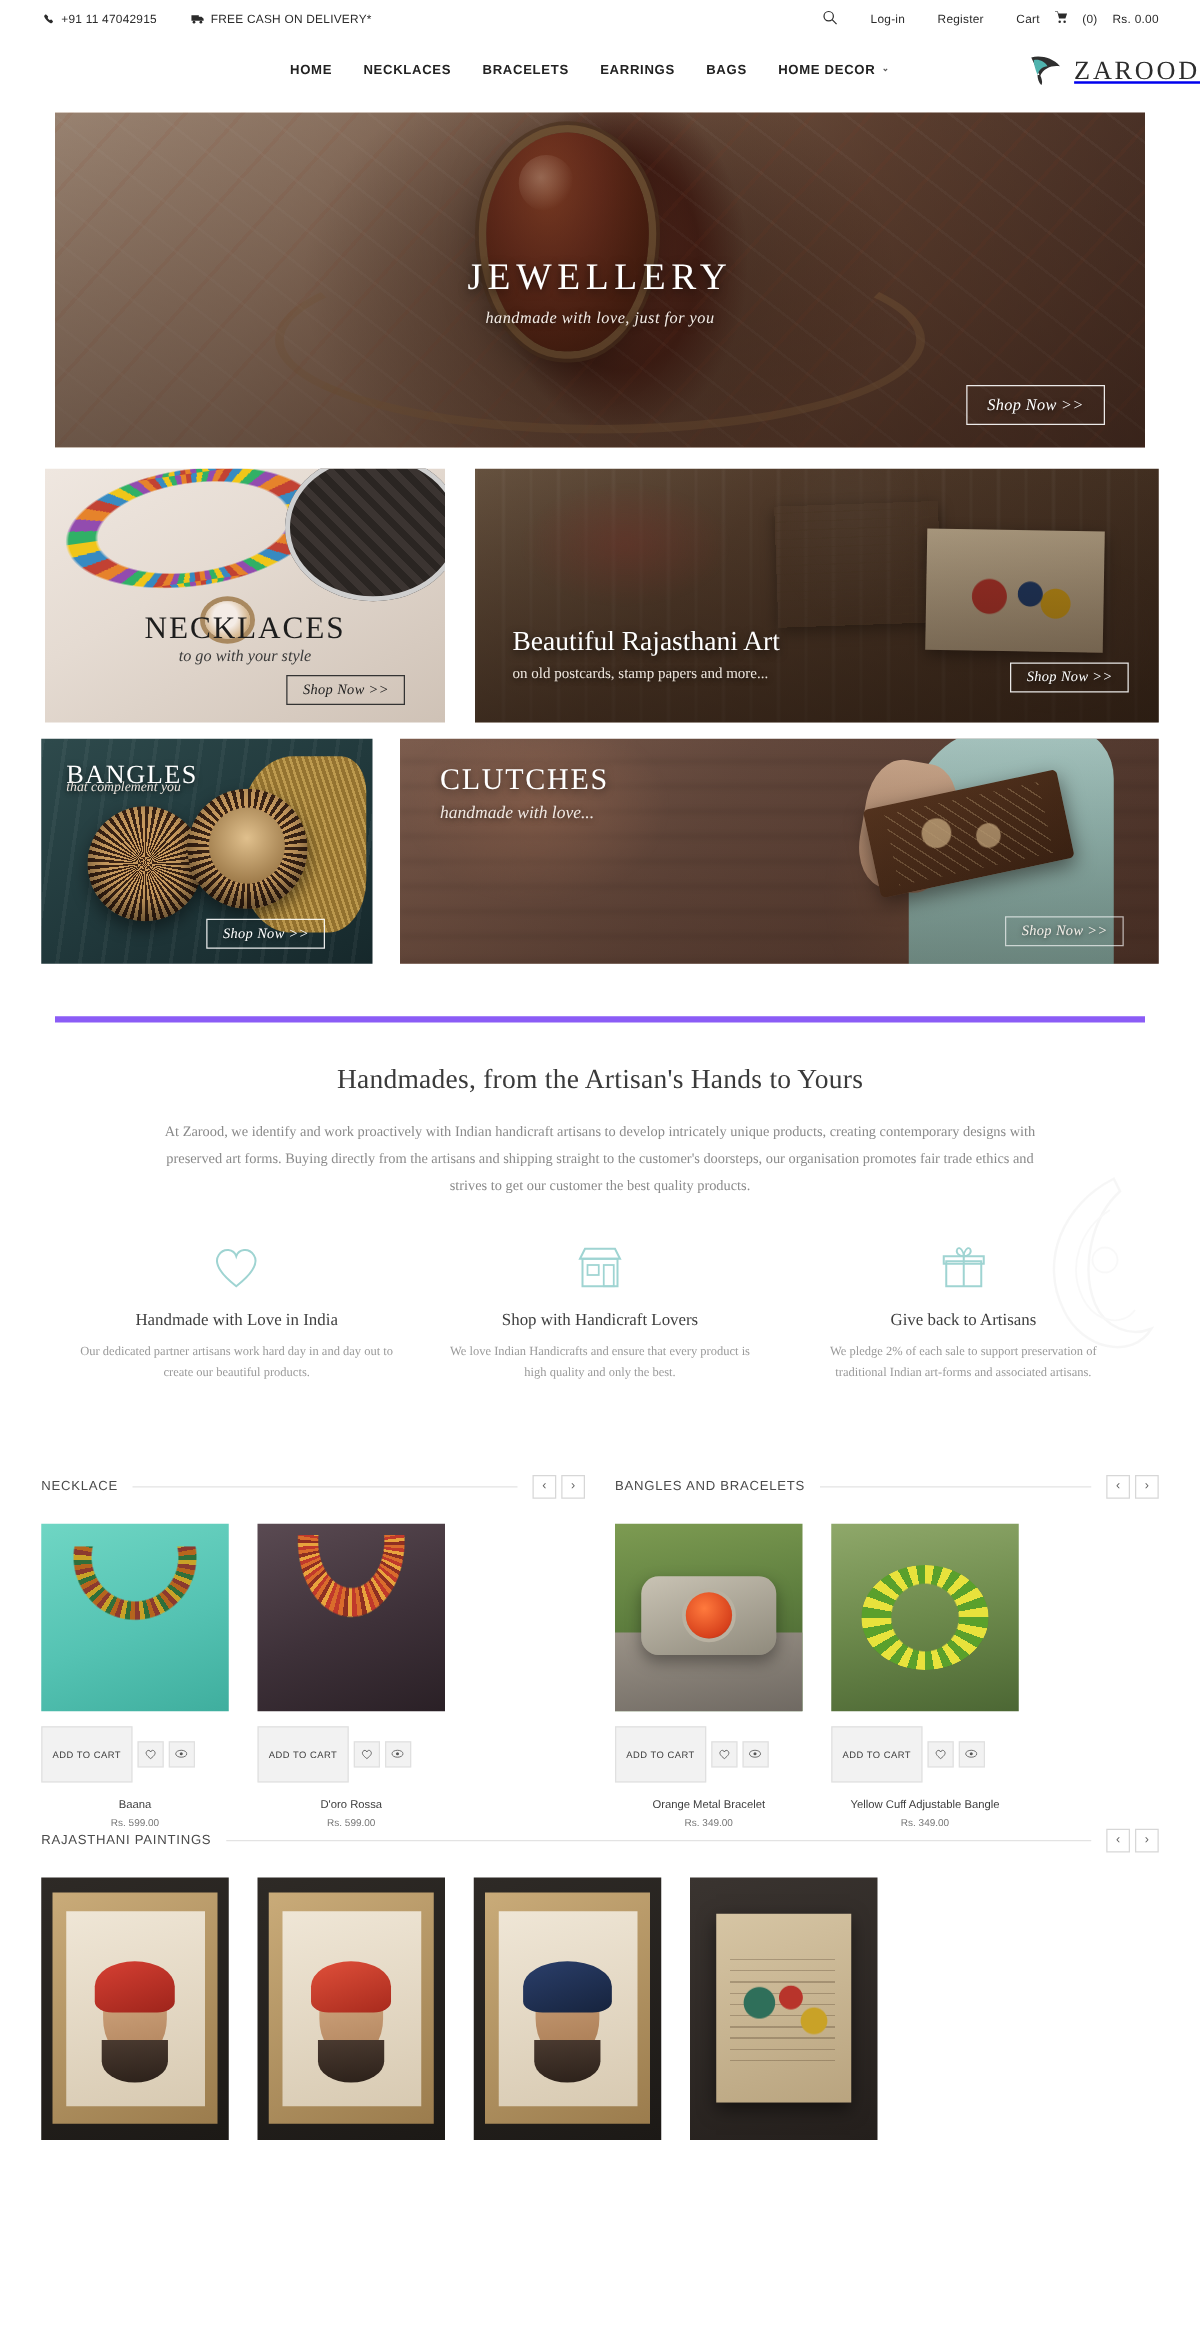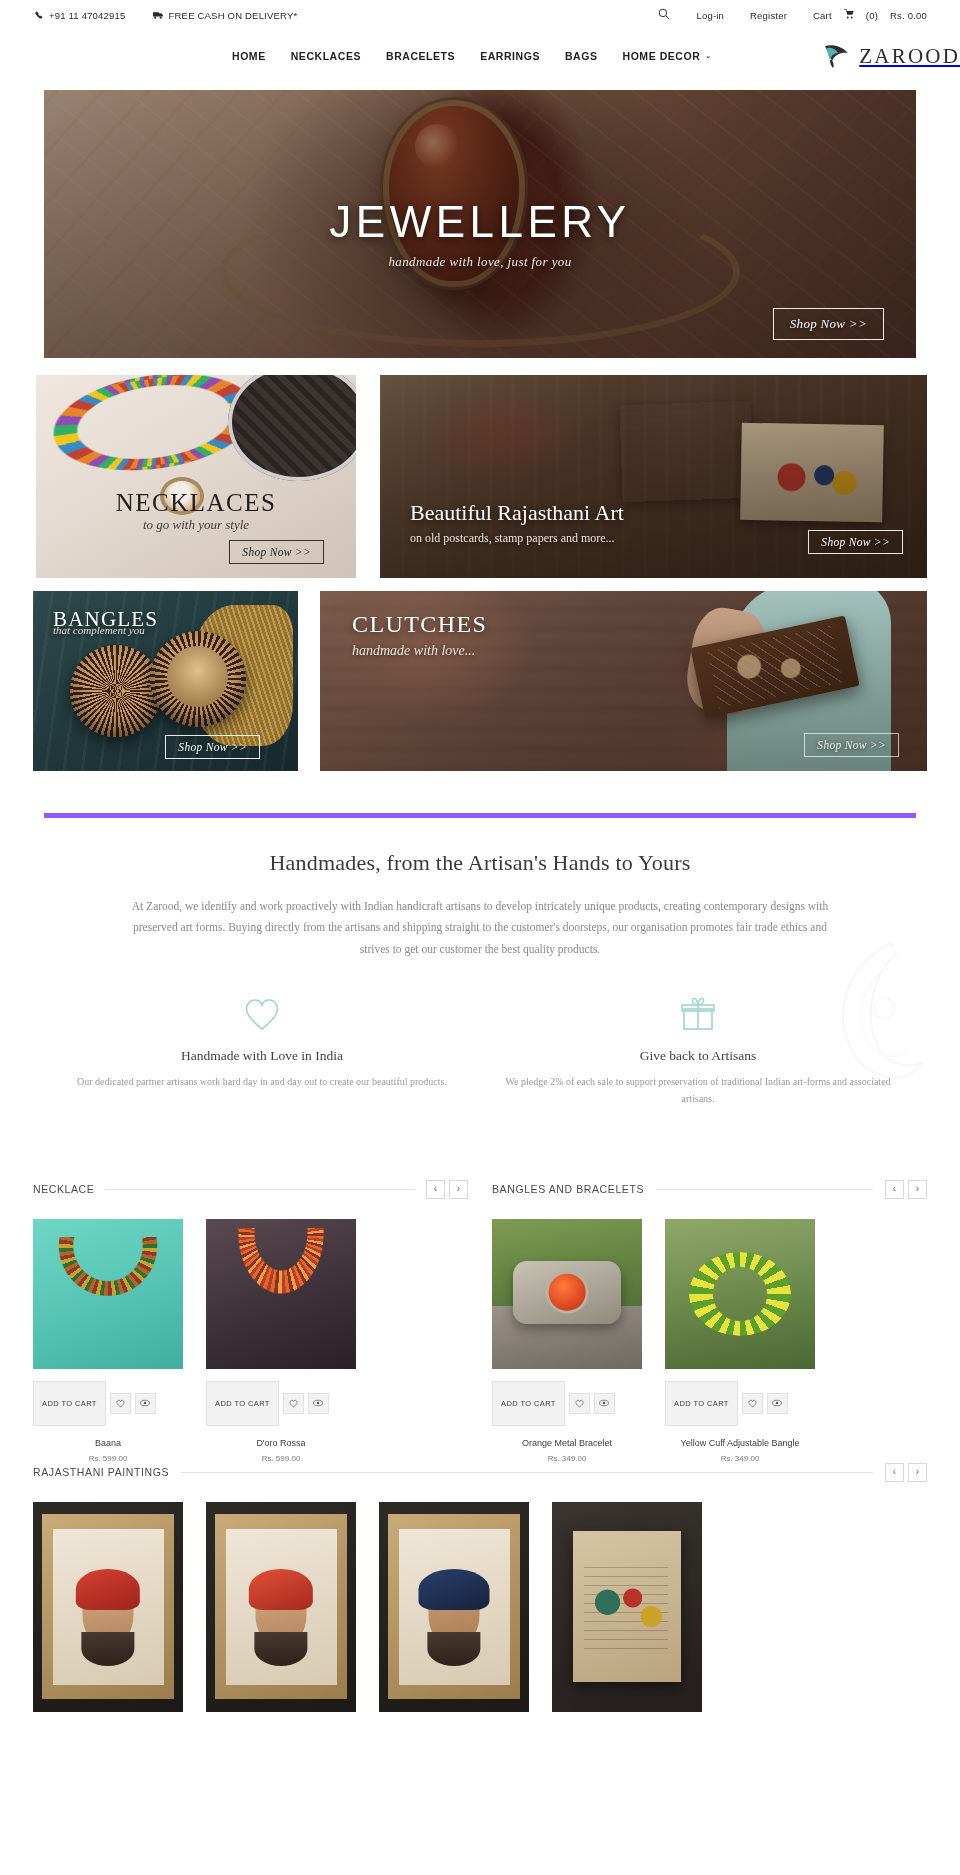--- a/index.html
+++ b/index.html
@@ -58,21 +58,21 @@
   .hero-stone::after{ content:""; position:absolute; left:20%; top:10%; width:34%; height:26%;
     border-radius:50%; background:radial-gradient(ellipse at 40% 40%, rgba(255,210,180,.55), rgba(255,200,170,0) 70%); }
   .hero-band {
     position:absolute; left:50%; top:40%; width:520px; height:150px; transform:translateX(-50%);
     border:7px solid rgba(168,128,82,.45); border-radius:50%;
     border-top-color:transparent; border-left-color:rgba(168,128,82,.30);
   }
   .hero-shade { position:absolute; inset:0; background:linear-gradient(180deg, rgba(40,22,15,.30) 0%, rgba(45,25,16,.46) 55%, rgba(40,22,14,.56) 100%); }
   .hero-inner { position:absolute; inset:0; display:flex; flex-direction:column; align-items:center; justify-content:center; }
   .hero-title {
-    font-family:Liberation Sans, sans-serif; font-size:44px; letter-spacing:4.5px;
+    font-family:Liberation Serif, serif; font-size:30px; letter-spacing:4.5px;
     color:#fff; text-shadow:0 2px 8px rgba(0,0,0,.65); margin-top:18px;
   }
   .hero-sub {
     font-family:"Liberation Serif", serif; font-style:italic; font-size:13px;
     color:#f3ece6; letter-spacing:.4px; margin-top:7px; text-shadow:0 1px 5px rgba(0,0,0,.6);
   }
   .shop-btn {
     font-family:"Liberation Serif", serif; font-style:italic; color:#fff;
     border:1px solid rgba(255,255,255,.9); background:transparent;
     font-size:13px; padding:7px 16px; letter-spacing:.3px; cursor:pointer; white-space:nowrap;
@@ -446,20 +446,32 @@
           <svg width="40" height="36" viewBox="0 0 40 36">
             <path d="M20 33 C6 22, 2 14, 6 8 C10 2, 18 3, 20 9 C22 3, 30 2, 34 8 C38 14, 34 22, 20 33 Z" fill="none" stroke="#9fd4d2" stroke-width="1.6"></path>
           </svg>
         </div>
         <h3>Handmade with Love in India</h3>
         <p>Our dedicated partner artisans work hard day in and day out to create our beautiful products.</p>
       </div>
       <div class="feat">
         <div class="feat-ico">
           <svg width="40" height="36" viewBox="0 0 40 36">
+            <path d="M4 11 L8 3 H32 L36 11 Z" fill="none" stroke="#9fd4d2" stroke-width="1.6"></path>
+            <rect x="6" y="11" width="28" height="22" fill="none" stroke="#9fd4d2" stroke-width="1.6"></rect>
+            <rect x="10" y="16" width="9" height="8" fill="none" stroke="#9fd4d2" stroke-width="1.4"></rect>
+            <rect x="23" y="16" width="8" height="17" fill="none" stroke="#9fd4d2" stroke-width="1.4"></rect>
+          </svg>
+        </div>
+        <h3>Shop with Handicraft Lovers</h3>
+        <p>We love Indian Handicrafts and ensure that every product is high quality and only the best.</p>
+      </div>
+      <div class="feat">
+        <div class="feat-ico">
+          <svg width="40" height="36" viewBox="0 0 40 36">
             <rect x="6" y="13" width="28" height="20" fill="none" stroke="#9fd4d2" stroke-width="1.6"></rect>
             <rect x="4" y="9" width="32" height="6" fill="none" stroke="#9fd4d2" stroke-width="1.6"></rect>
             <line x1="20" y1="9" x2="20" y2="33" stroke="#9fd4d2" stroke-width="1.6"></line>
             <path d="M20 9 C16 9, 13 6, 15 3 C17 1, 20 5, 20 9 Z" fill="none" stroke="#9fd4d2" stroke-width="1.4"></path>
             <path d="M20 9 C24 9, 27 6, 25 3 C23 1, 20 5, 20 9 Z" fill="none" stroke="#9fd4d2" stroke-width="1.4"></path>
           </svg>
         </div>
         <h3>Give back to Artisans</h3>
         <p>We pledge 2% of each sale to support preservation of traditional Indian art-forms and associated artisans.</p>
       </div>

